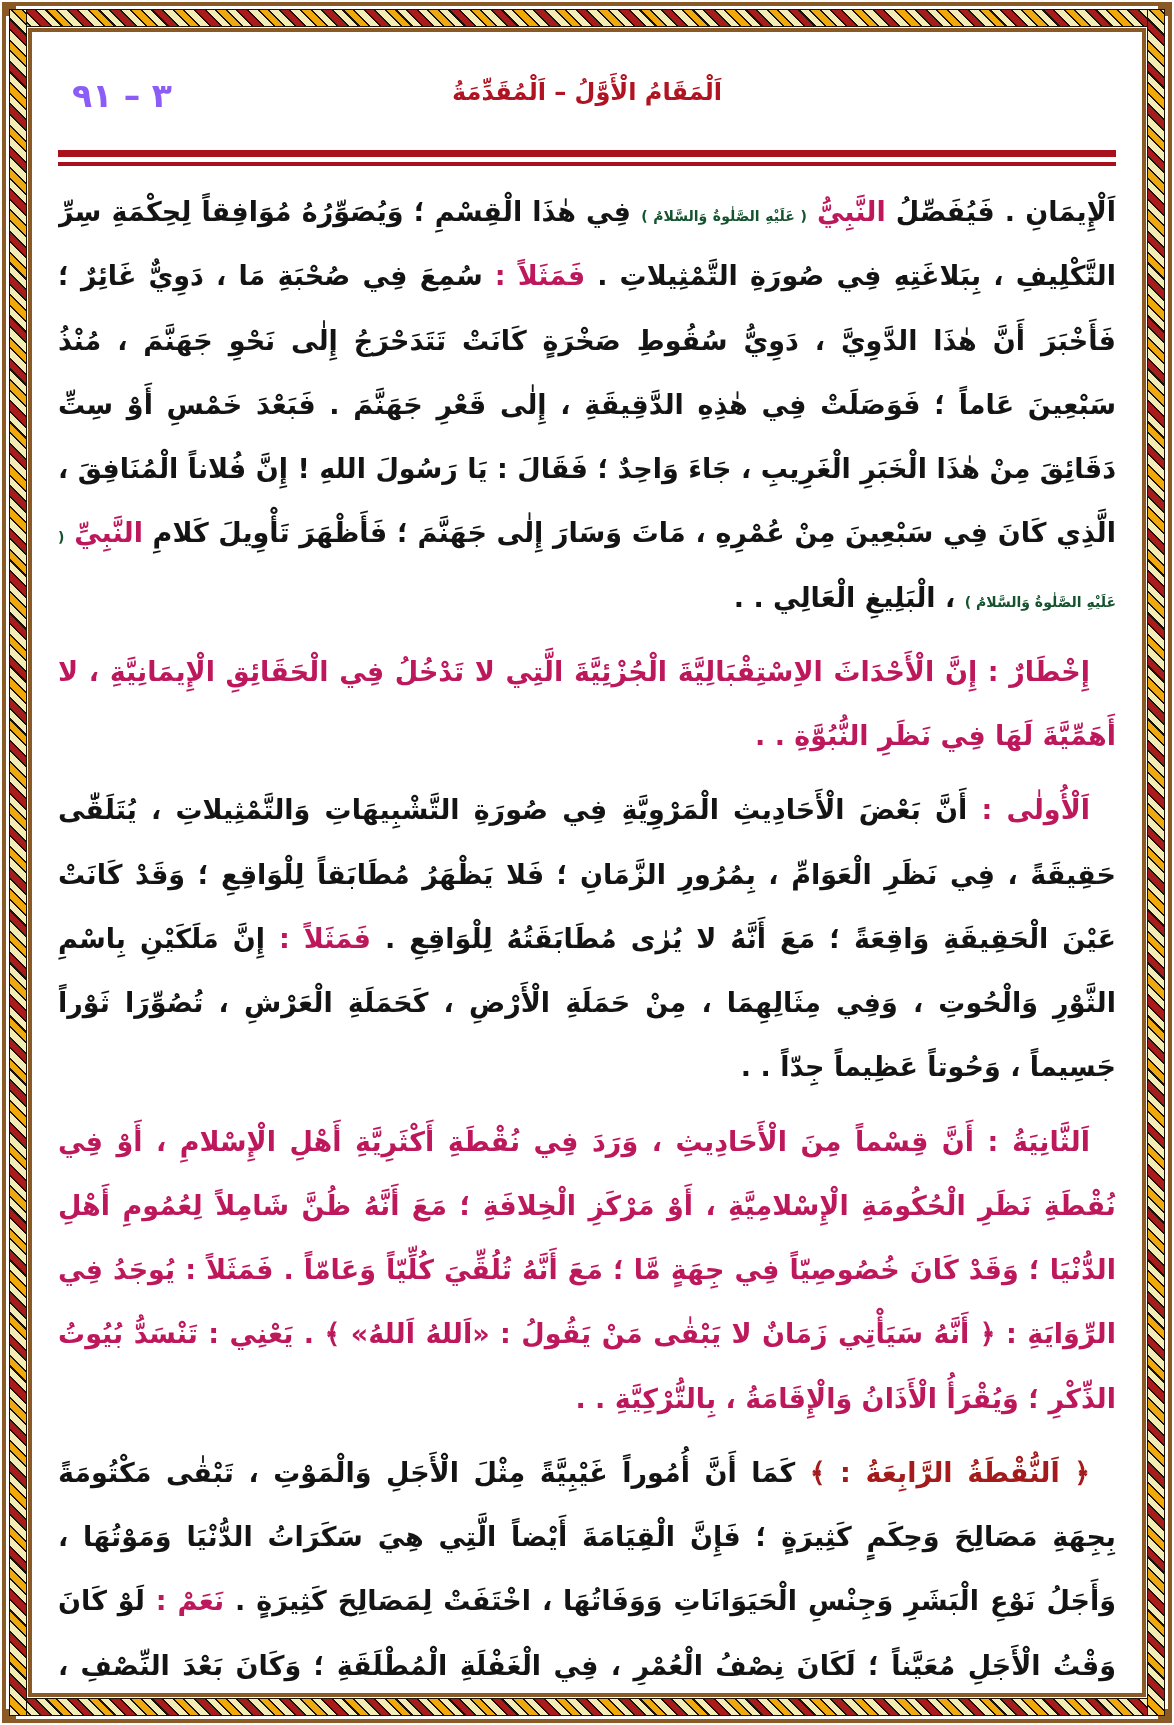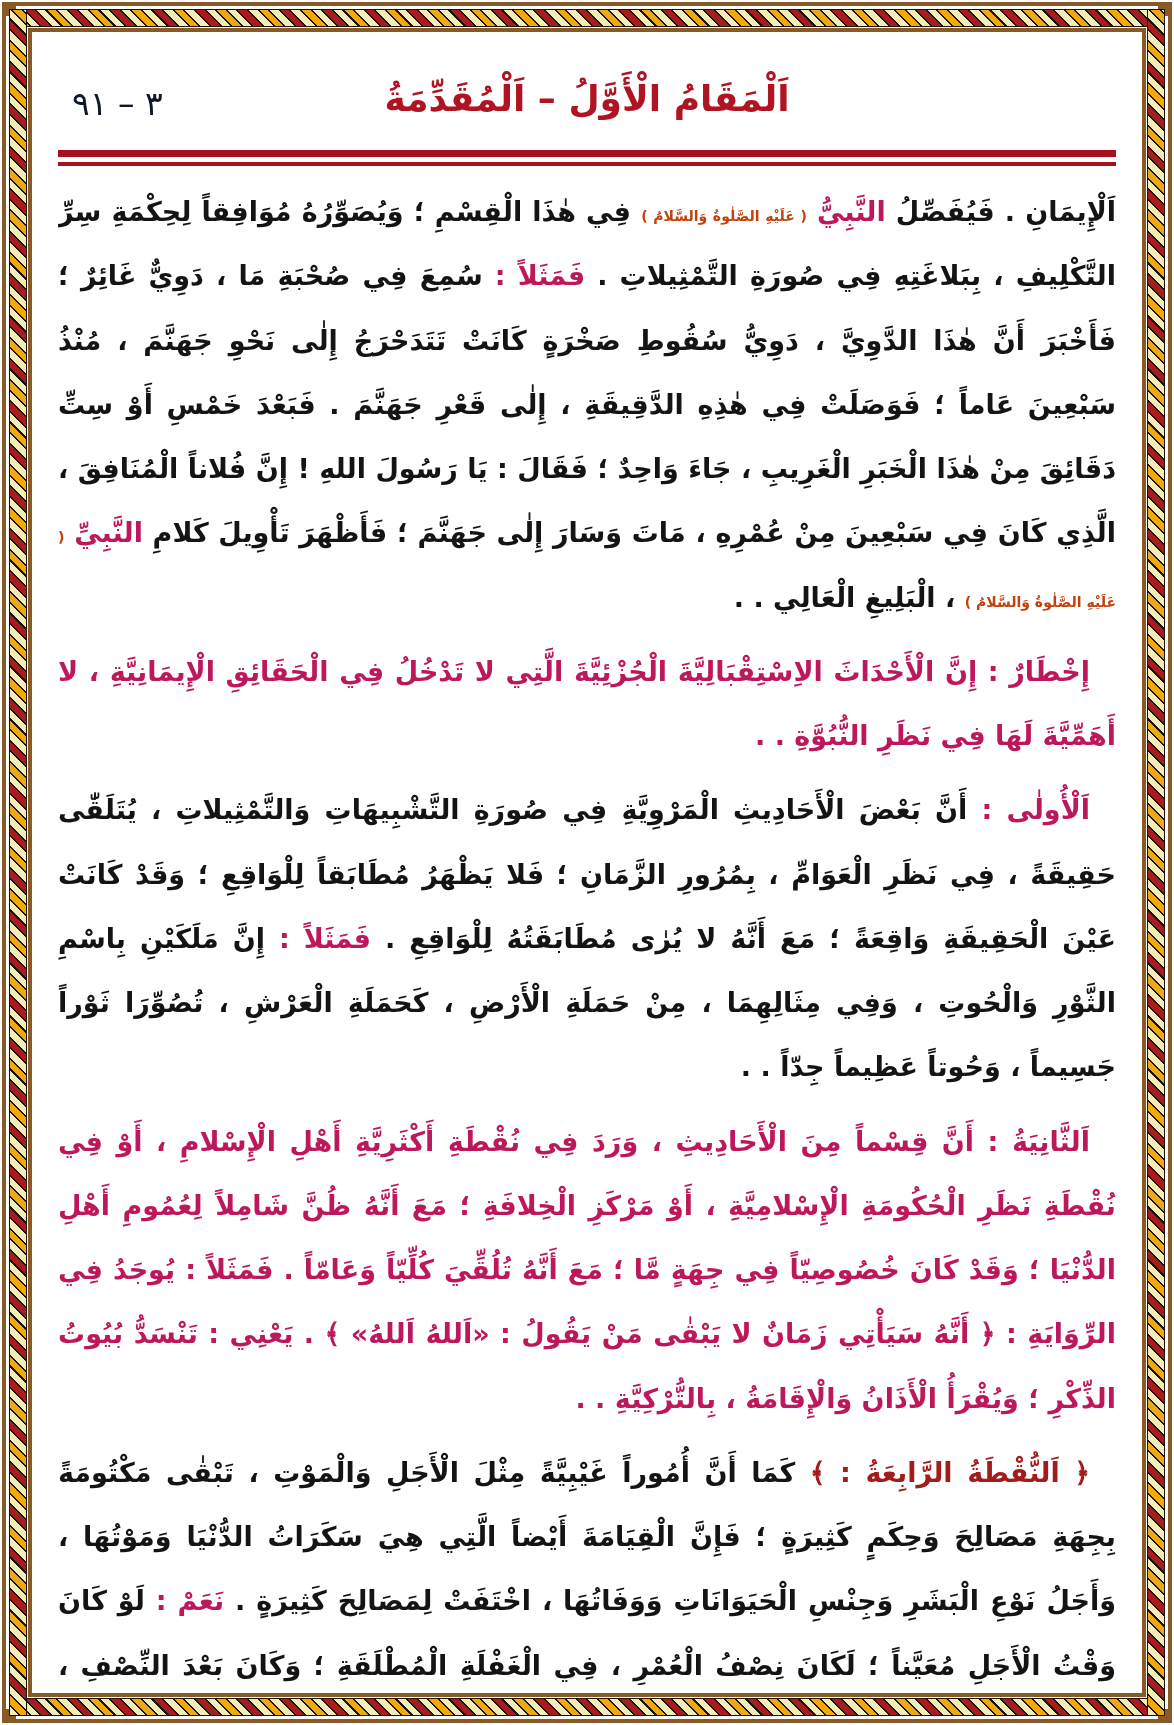--- a/index.html
+++ b/index.html
@@ -44,27 +44,27 @@
   
   .content{
     position:absolute;left:58px;right:58px;top:48px;bottom:40px;
     direction:rtl;
     overflow:hidden;
   }
   .header{position:relative;height:92px;}
   .page-title{
     text-align:center;
     color:#b01321;
-    font-size:36px;font-weight:bold;
+    font-size:24px;font-weight:bold;
     padding-top:30px;
     letter-spacing:0px;
   }
   .page-number{
-    position:absolute;left:14px;top:36px;
-    color:#0f172a;font-size:33px;font-weight:normal;
+    position:absolute;left:14px;top:28px;
+    color:#8b5cf6;font-size:33px;font-weight:bold;
     direction:rtl;
   }
   .double-rule{
     height:5px;
     border-top:7px solid #a8101d;
     border-bottom:4px solid #a8101d;
     margin:10px 0 14px 0;
   }
   .text{
     font-size:27px;
@@ -72,21 +72,21 @@
     line-height:2.38;
     text-align:justify;
     color:#141414;
     direction:rtl;
   }
   .para{margin:0 0 10px 0;}
   .ind{text-indent:26px;}
   .ind-lg{text-indent:50px;}
   .r{color:#be185d;}
   .salawat{
-    color:#c2410c;
+    color:#14532d;
     font-size:0.52em;
     letter-spacing:-0.5px;
     font-weight:bold;
   }
   .orn{color:#a31b1b;}
 </style>
 </head>
 <body>
 
 <div class="frame-outer">

